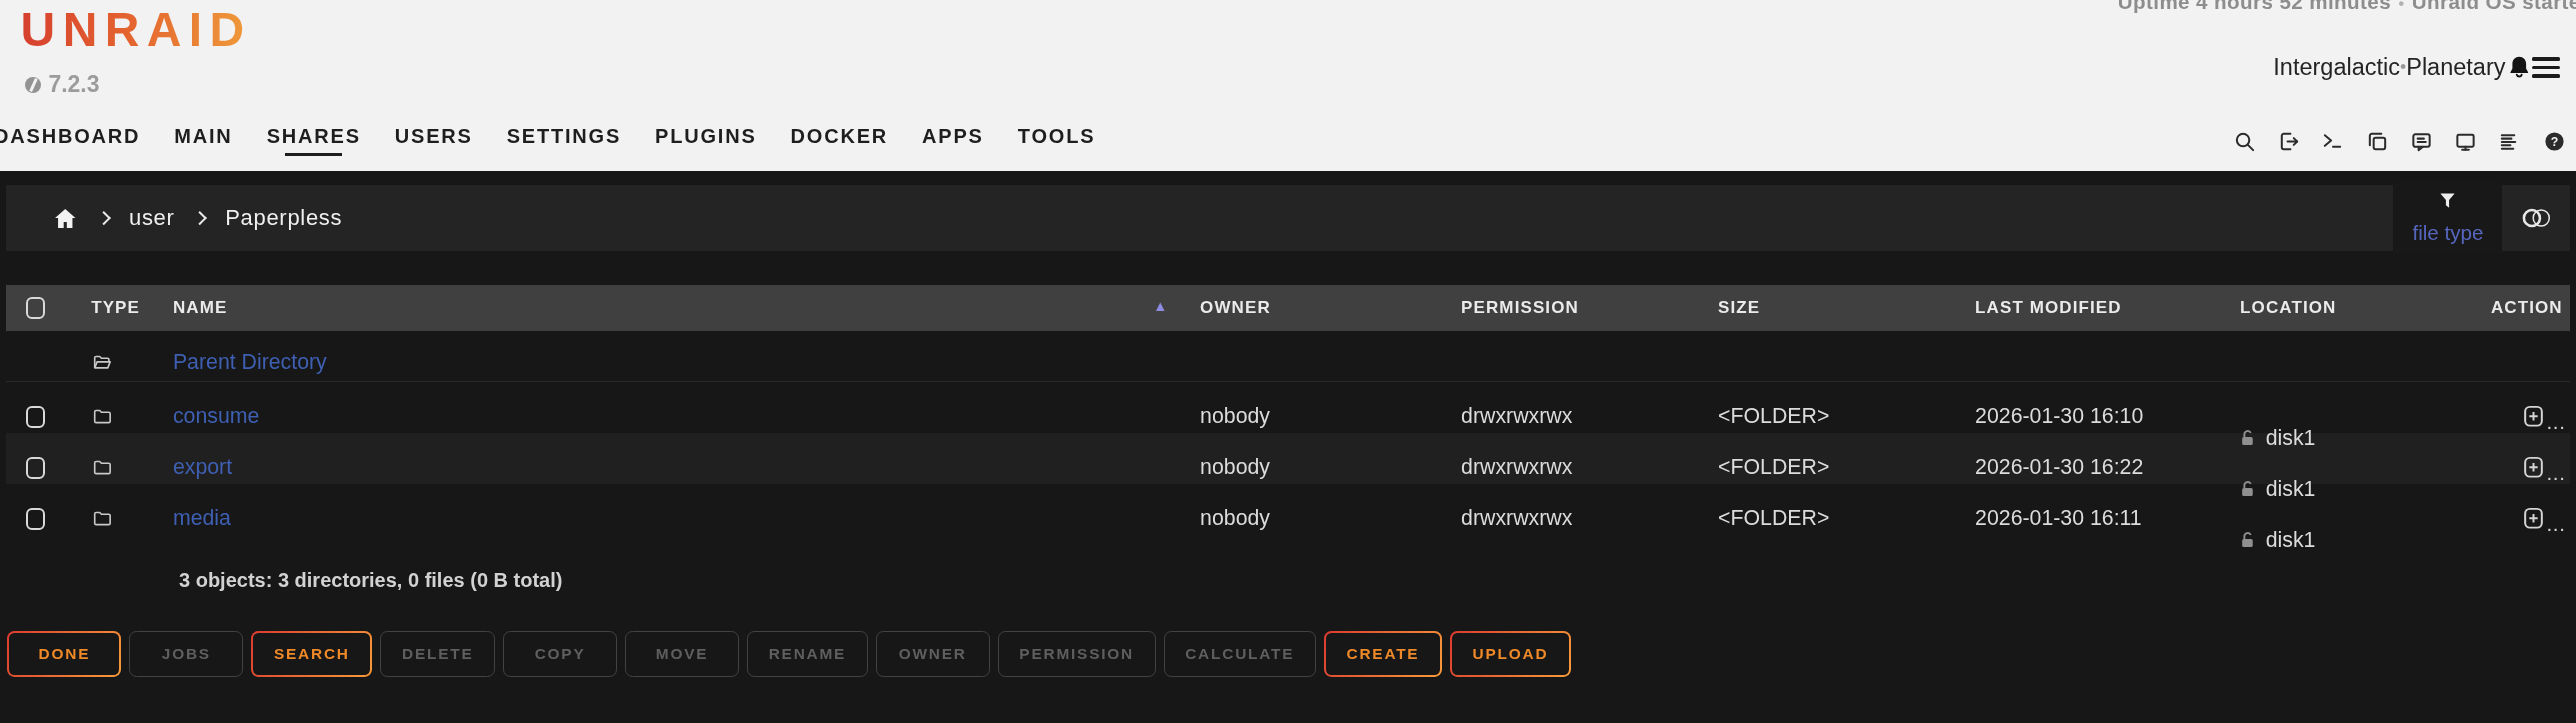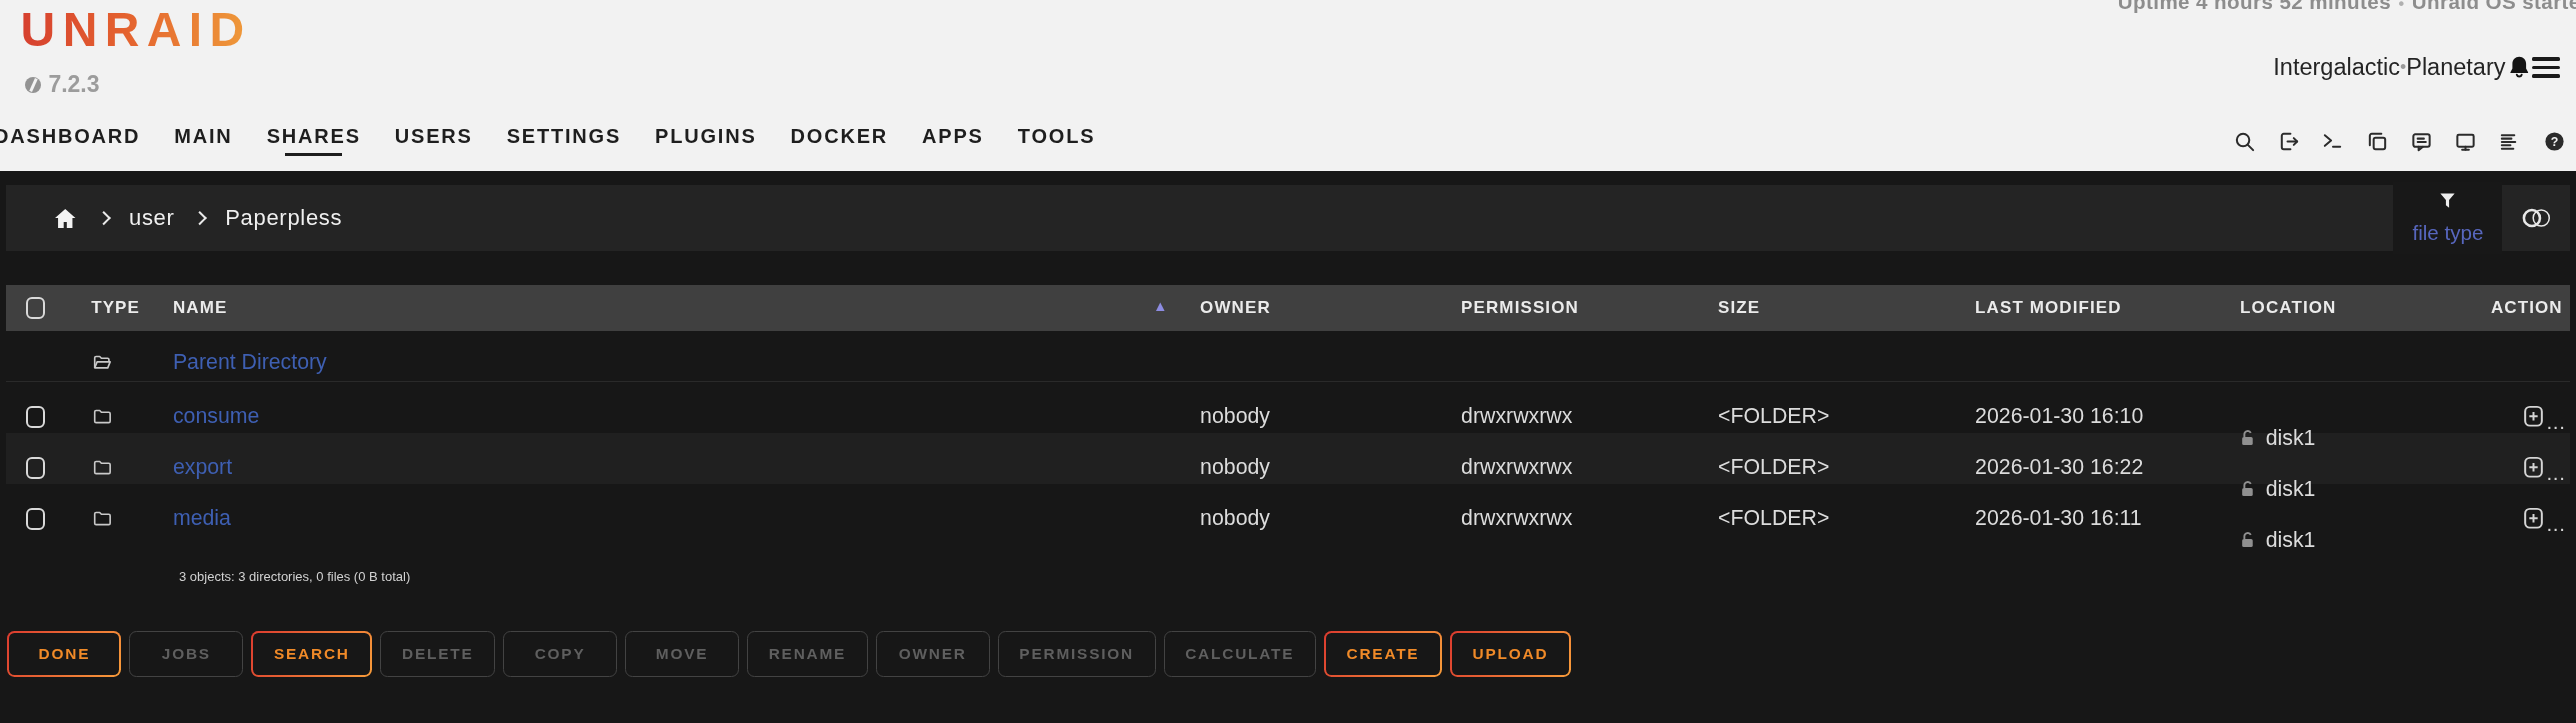--- a/index.html
+++ b/index.html
@@ -90,21 +90,21 @@
   .checkbox { display:block; width:19px; height:22px; border:2.2px solid #d9d9d9; border-radius:5.9px; cursor:pointer; }
   .type-cell { display:flex; align-items:center; }
   .type-cell svg { width:22px; height:20.6px; }
   .name-link { color:#3e5fb2; cursor:pointer; }
   .loc-cell { display:flex; align-items:center; gap:9.6px;margin-top:44px; }
   .loc-cell svg { width:16px; height:19px; }
   .action-cell { display:flex; align-items:flex-end; justify-content:flex-end; padding-right:4.4px; cursor:pointer; }
   .action-cell svg { width:25px; height:26.5px; }
   .dots { color:#d5d5d5; font-size:20.6px; line-height:14.7px; letter-spacing:0.7px; }
 
-  .summary { position:absolute; left:179px; top:569px; font-size:13px; font-weight:400; color:#d2d2d2; }
+  .summary { position:absolute; left:179px; top:569px; font-size:20px; font-weight:700; color:#d2d2d2; }
 
   
   .button-row { position:absolute; left:7.4px; top:631px; display:flex; gap:8px; }
   .btn {
     height:46px; min-width:114px; padding:0 20.6px; border-radius:7.4px;
     display:flex; align-items:center; justify-content:center;
     font-size:15.4px; font-weight:700; letter-spacing:1.8px; white-space:nowrap;
     font-family:"Liberation Sans", sans-serif;
   }
   .btn.enabled {

